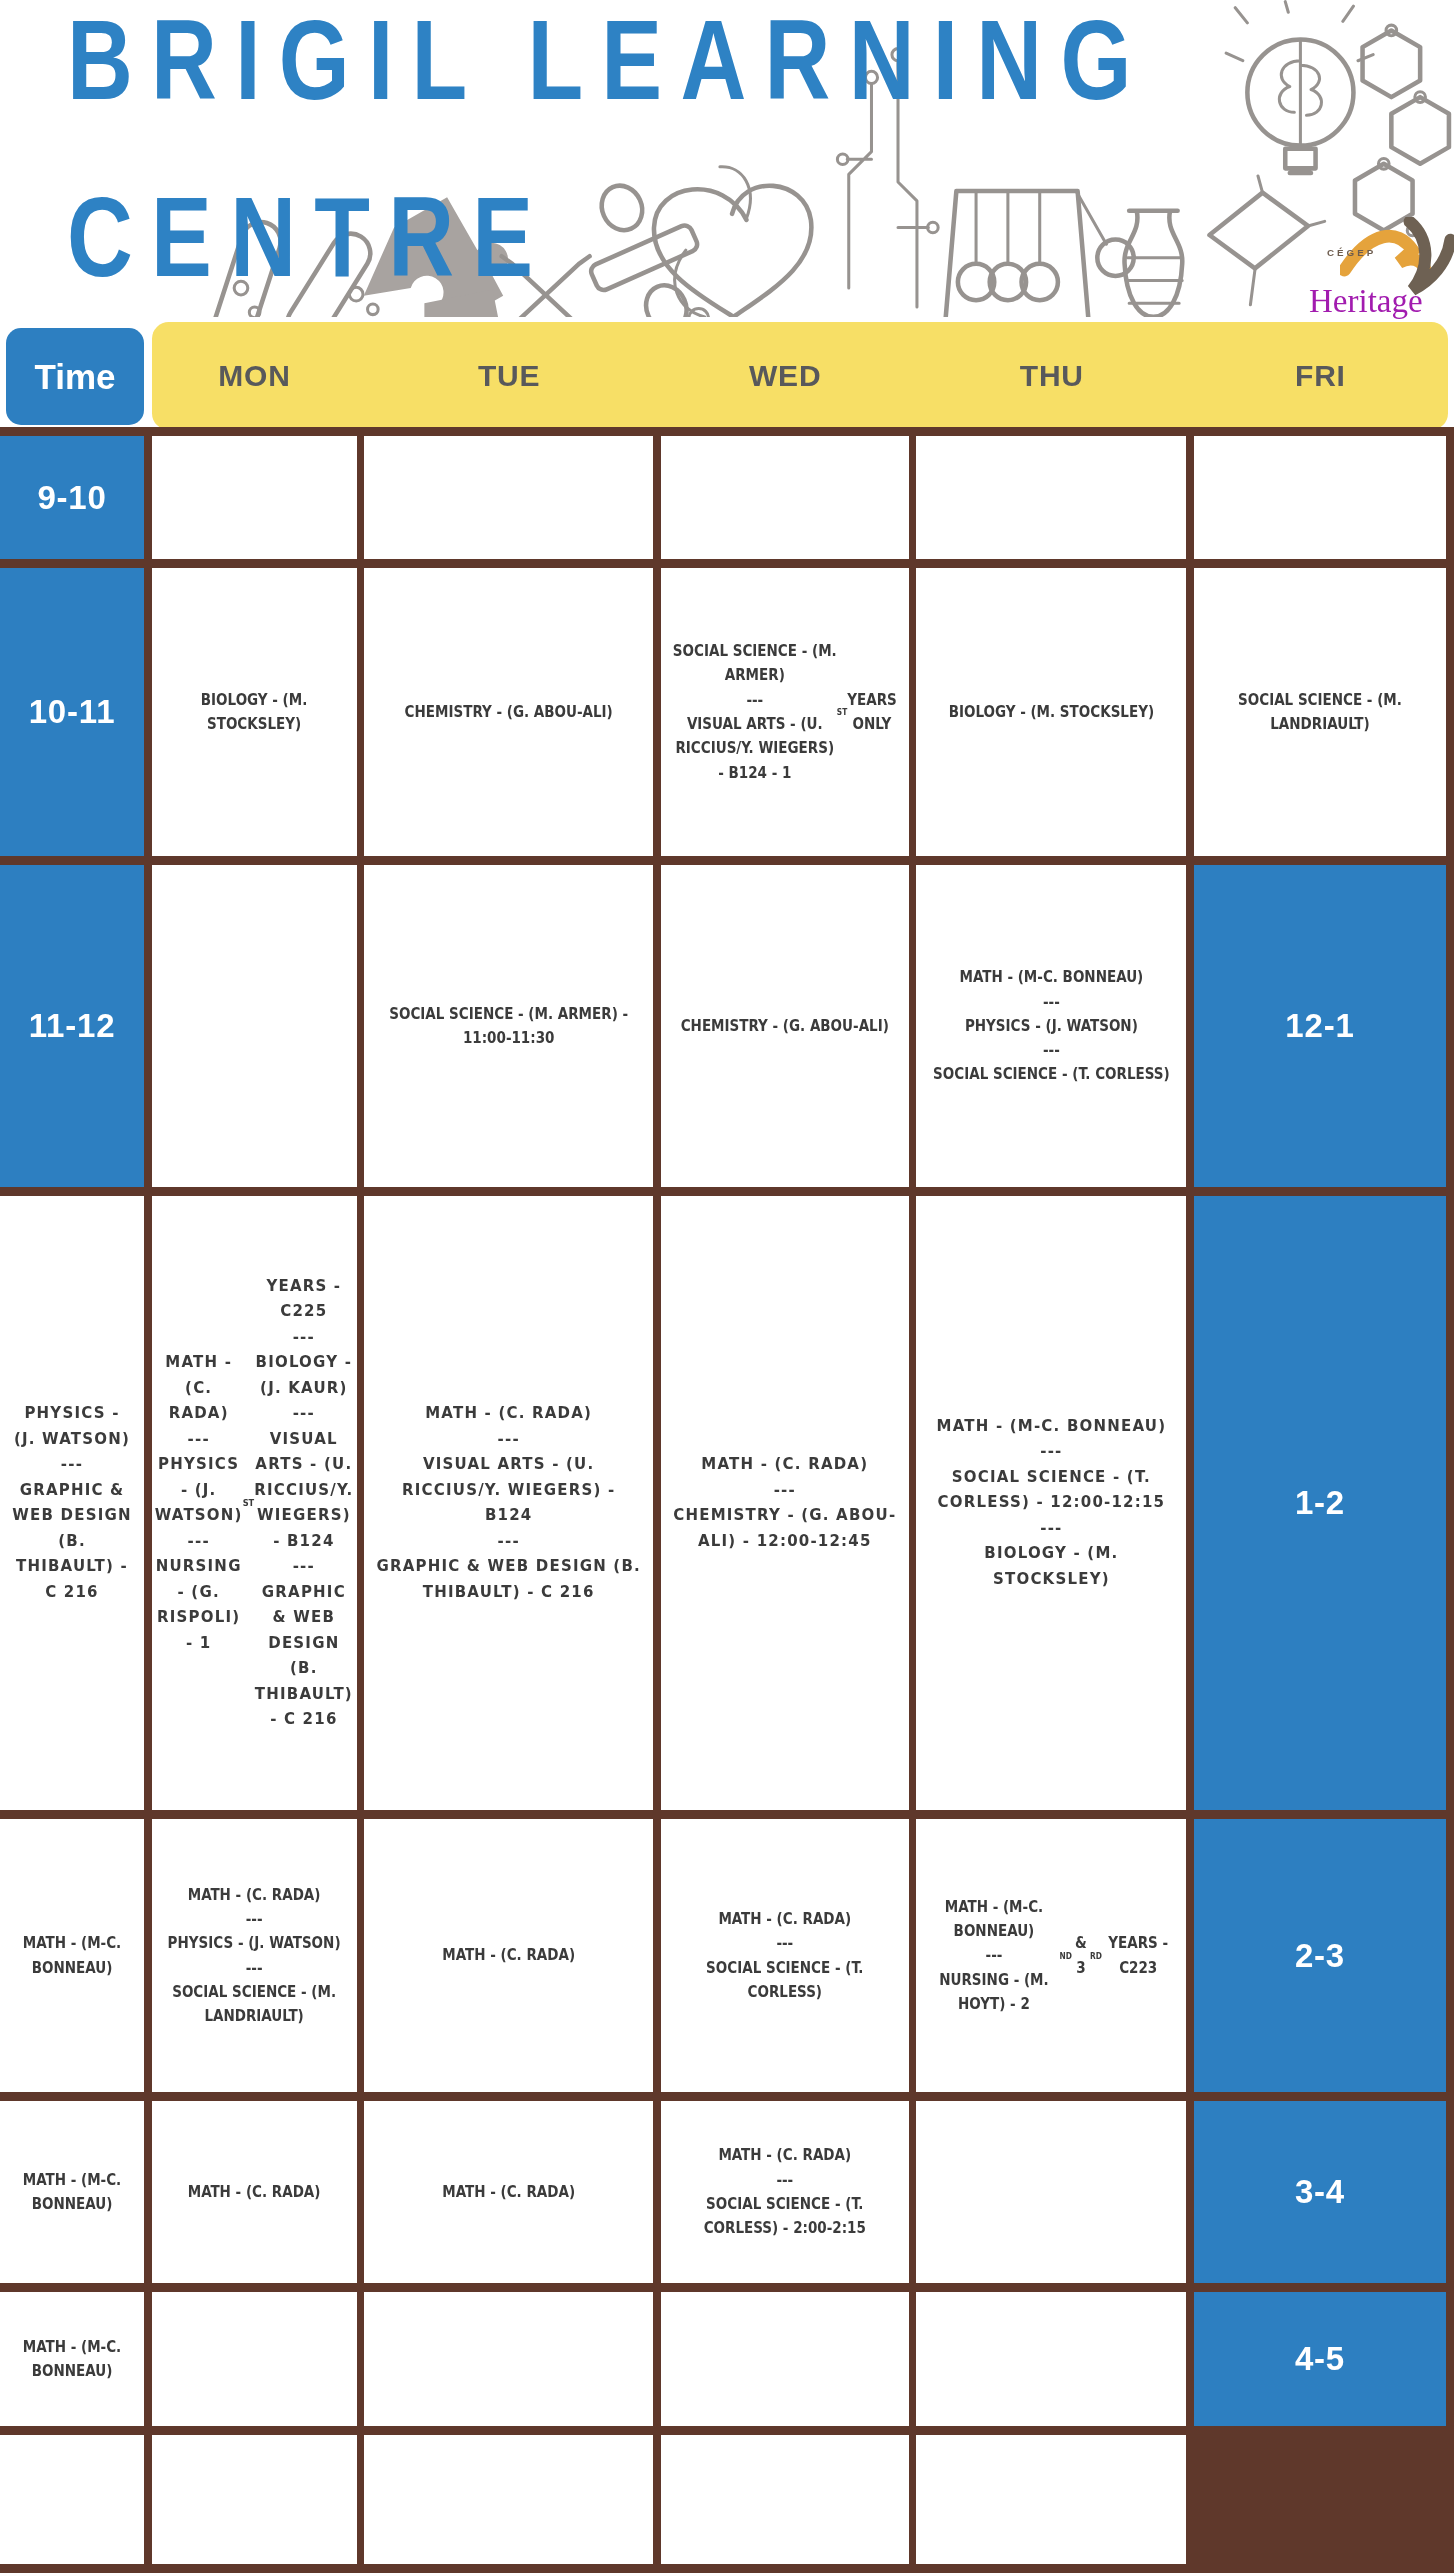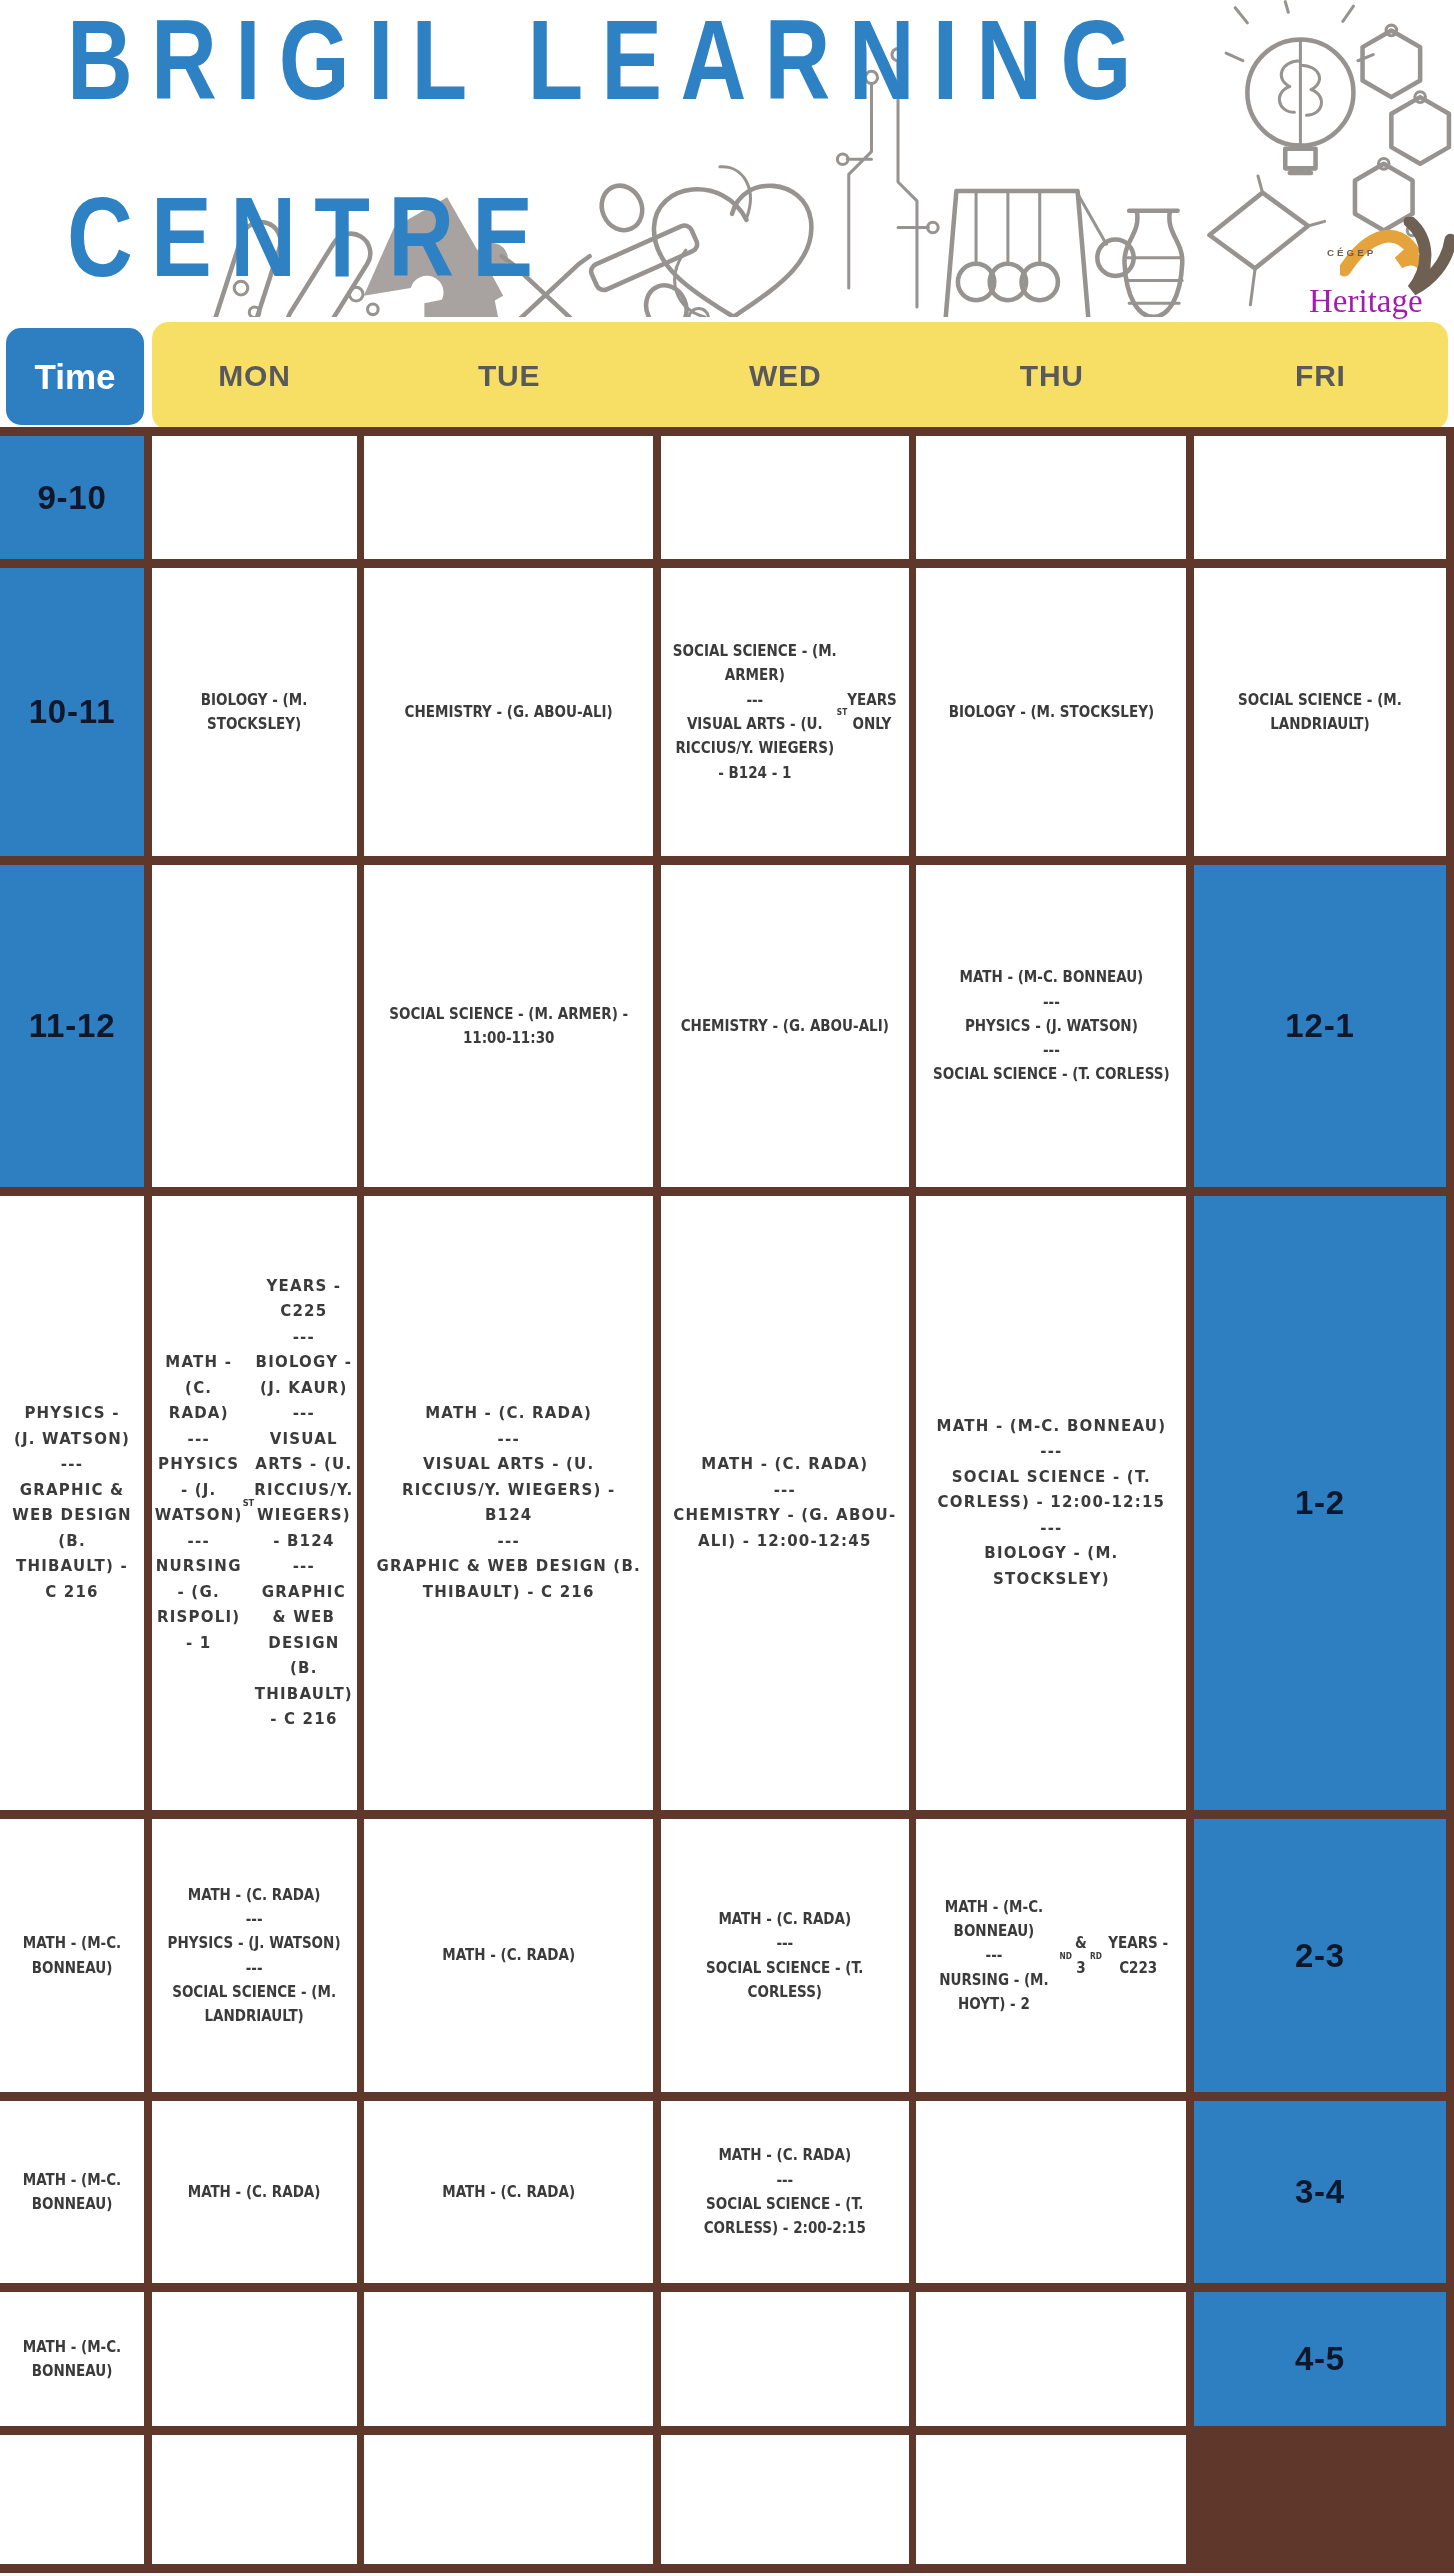--- a/index.html
+++ b/index.html
@@ -46,21 +46,21 @@
   
   .grid{
     position:absolute;left:0;top:427px;width:1455px;height:2146px;box-sizing:border-box;
     background:var(--border_brown);padding:9px 7.6px 9px 0;
     display:grid;
     grid-template-columns:144px 205px 289px 248px 270px 252px;
     grid-template-rows:123px 288px 322px 614px 273px 182px 134px 129px;
     column-gap:7.6px;row-gap:9px;
   }
   .tcell{
-    background:var(--accent_blue);color:#0f172a;font-size:33px;font-weight:700;
+    background:var(--accent_blue);color:#ffffff;font-size:33px;font-weight:700;
     display:flex;align-items:center;justify-content:center;letter-spacing:0.8px;
   }
   .cell{
     background:#fff;color:var(--cell_text);font-weight:700;font-size:15px;line-height:1.62;
     font-family:"DejaVu Sans","Liberation Sans",sans-serif;font-stretch:condensed;
     display:flex;align-items:center;justify-content:center;text-align:center;
     padding:6px 12px;box-sizing:border-box;white-space:normal;
   }
   .cell.wide{letter-spacing:1.2px;font-stretch:normal;font-size:15px;line-height:1.7;}
   .cell sup{font-size:.55em;vertical-align:super;letter-spacing:0;line-height:0;}

